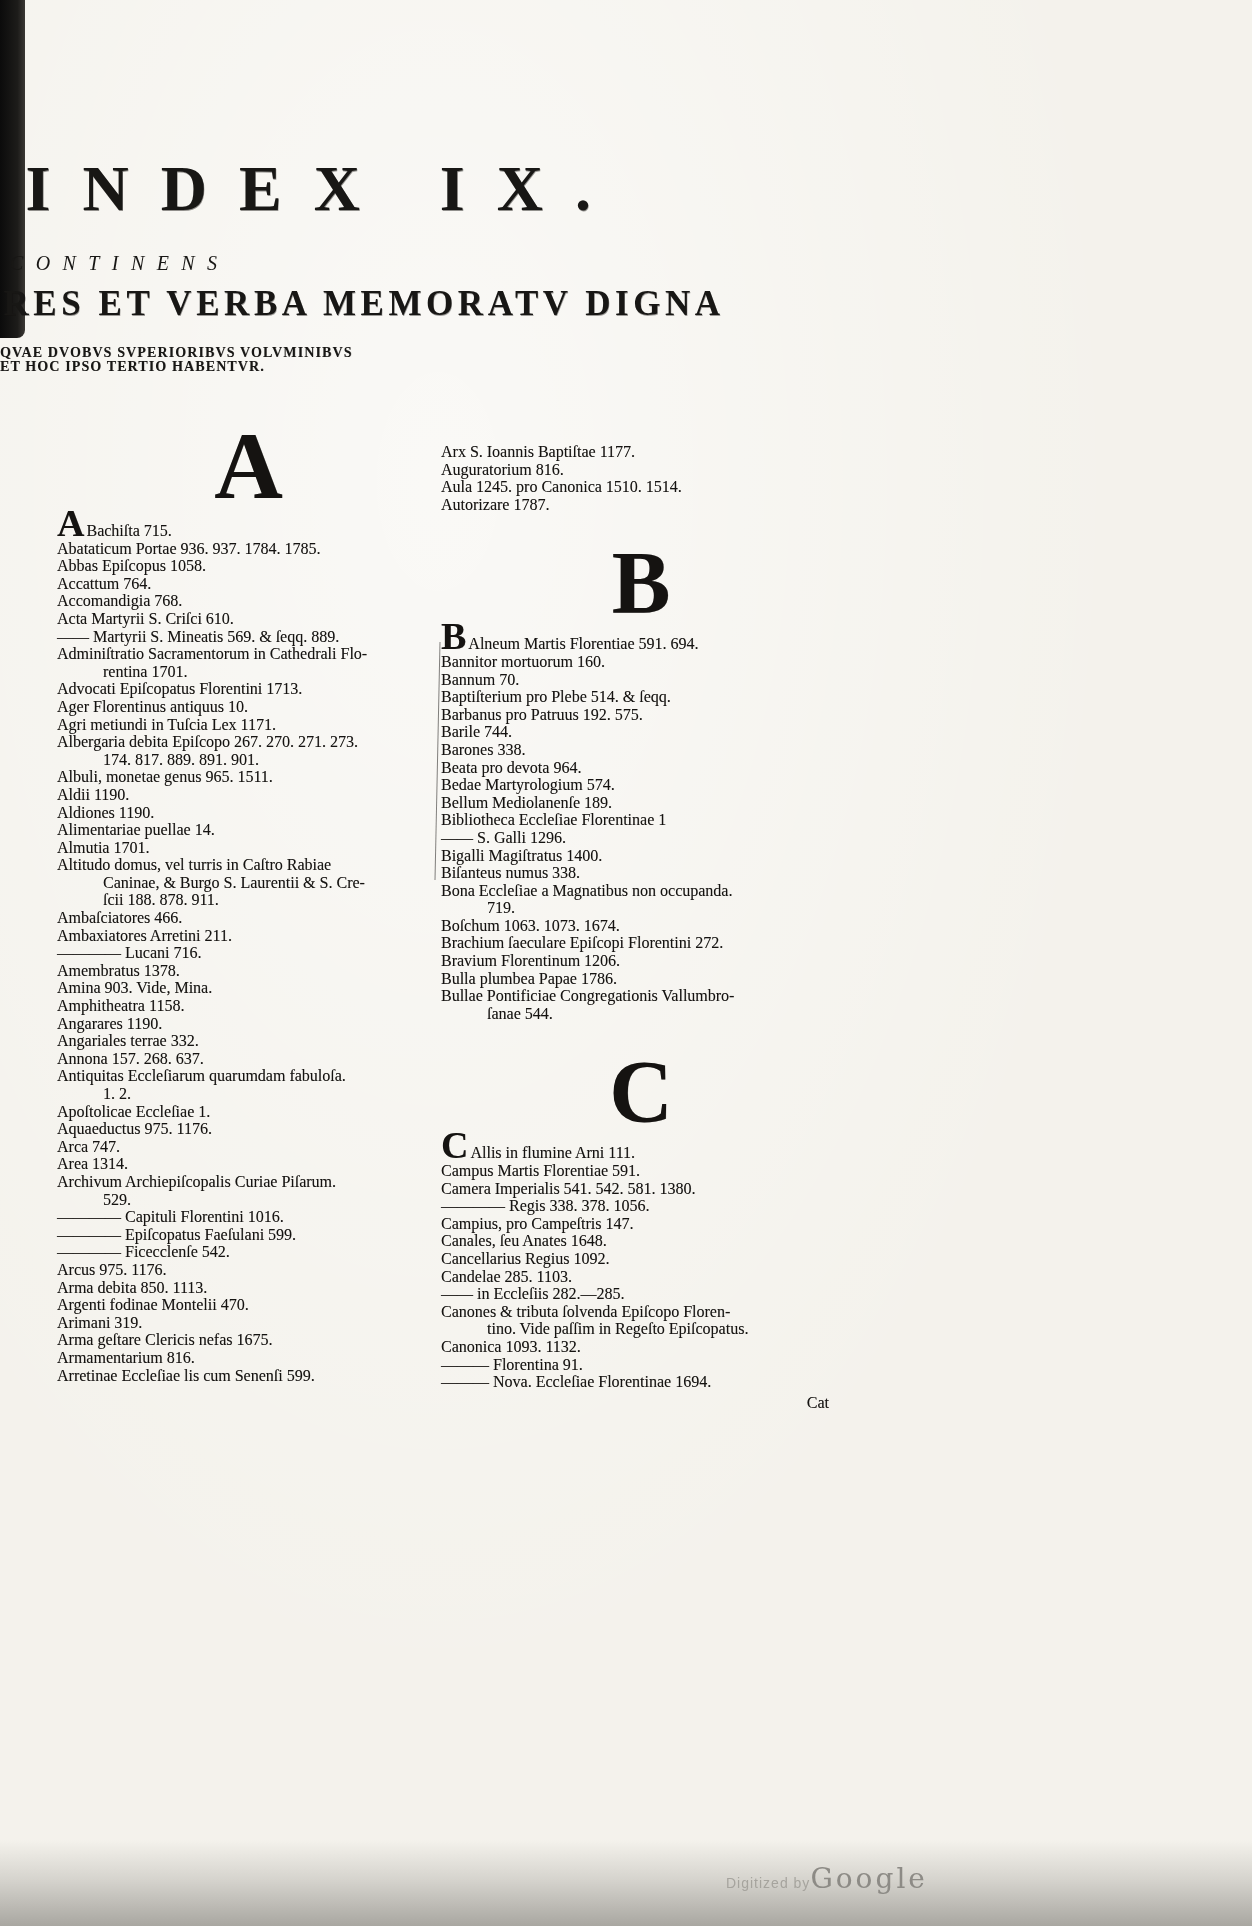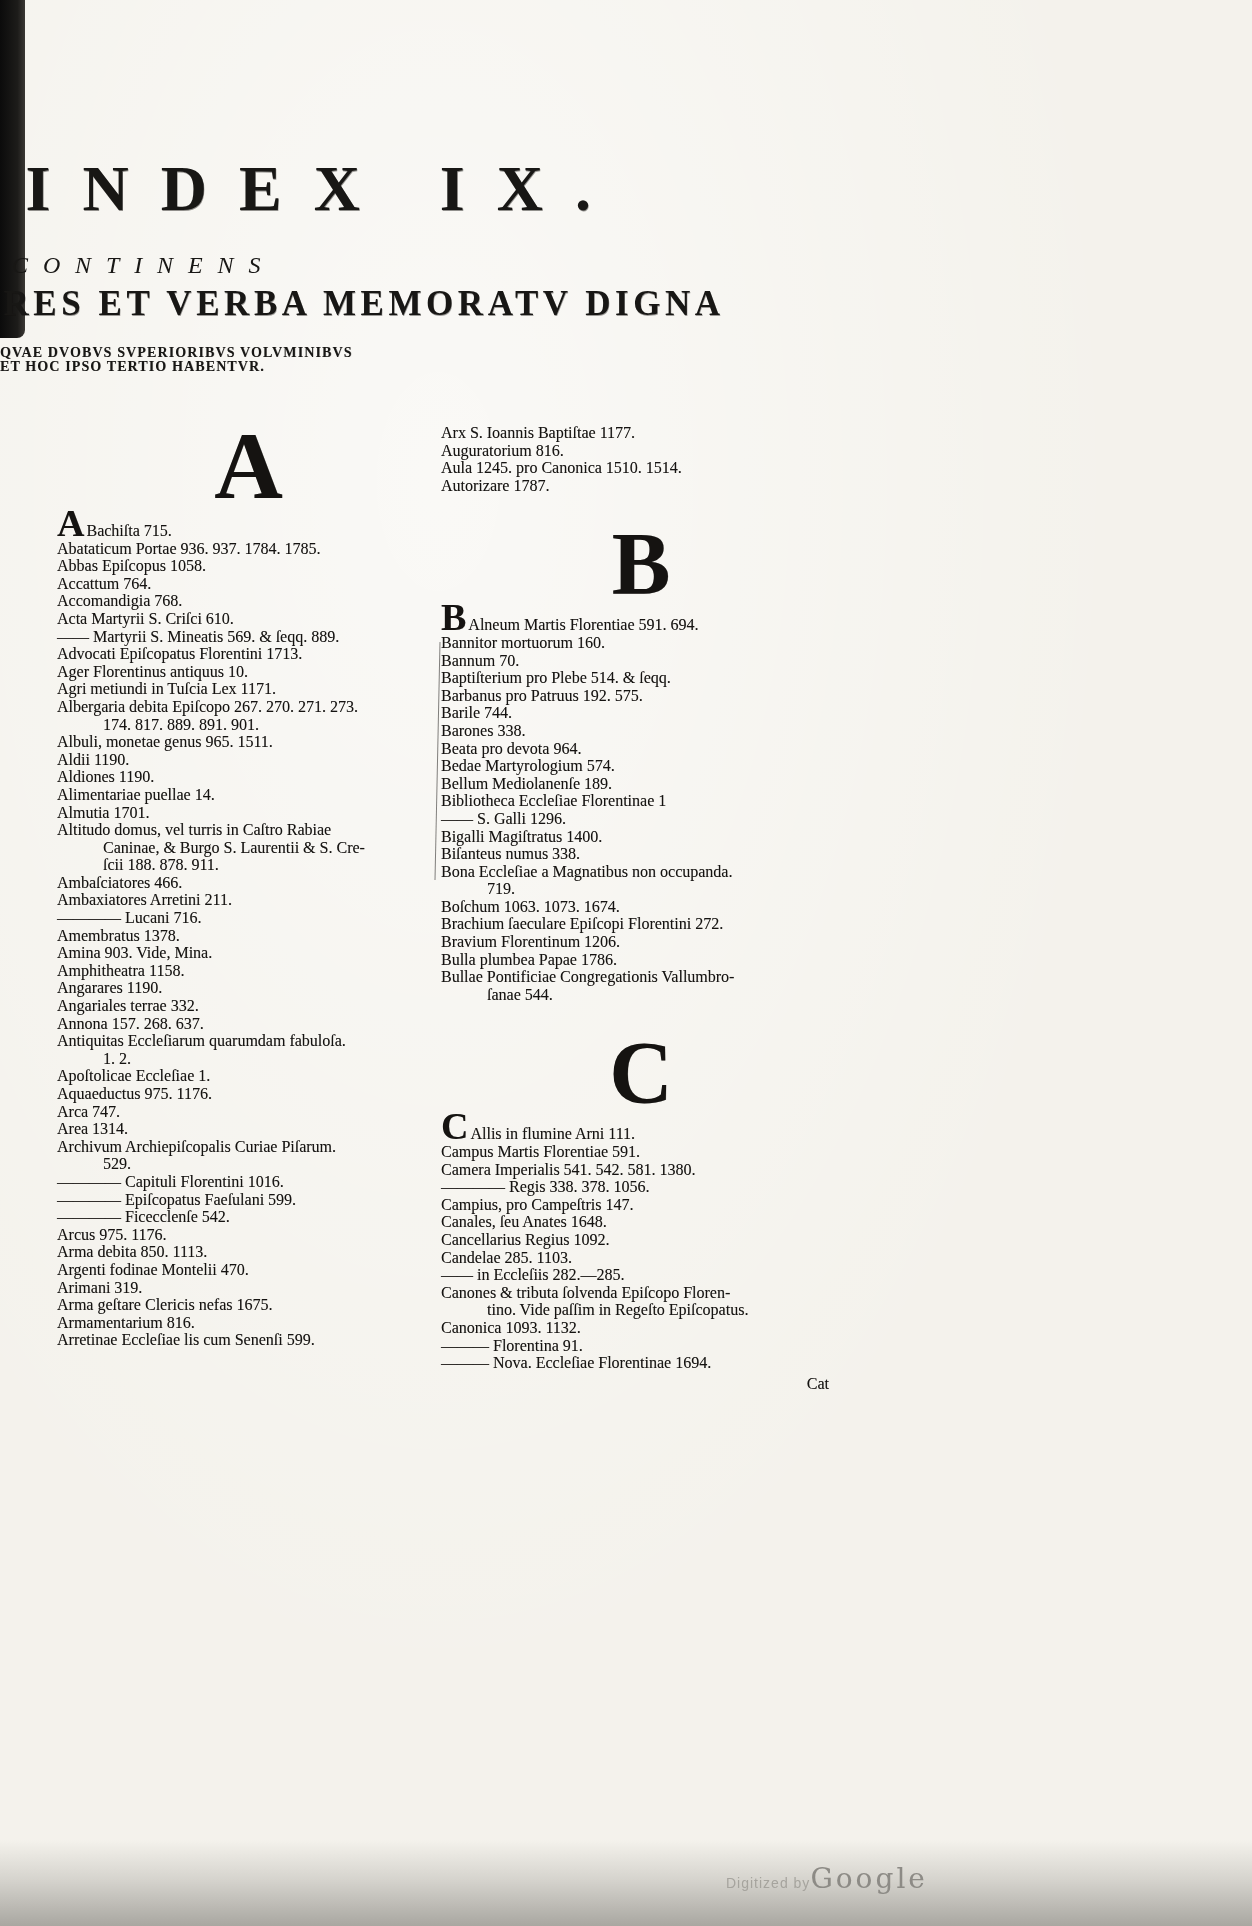--- a/index.html
+++ b/index.html
@@ -34,21 +34,21 @@
 
   
   .header { position: absolute; left: 0; top: 0; width: 892px; }
   .header > div { position: absolute; width: 100%; text-align: left; white-space: nowrap; }
   .title {
     top: 152px; font-size: 64px; font-weight: bold;
     letter-spacing: .5em; text-indent: .4em;
     text-shadow: .6px .6px 0 rgba(20,18,15,.45);
   }
   .continens {
-    top: 252px; font-size: 24px; font-style: italic;
+    top: 252px; font-size: 20px; font-style: italic;
     letter-spacing: .62em; text-indent: .5em;
   }
   .headline {
     top: 284px; font-size: 35px; font-weight: bold;
     letter-spacing: .13em; text-indent: .1em;
     text-shadow: .5px .5px 0 rgba(20,18,15,.4);
   }
   .subline1 { top: 345px; }
   .subline2 { top: 359px; }
   .subline1, .subline2 {
@@ -57,21 +57,21 @@
   }
 
   
   .col {
     position: absolute;
     font-size: 16px; line-height: 17.6px;
     color: #151311;
     text-shadow: .25px .25px 0 rgba(20,18,15,.35);
   }
   .col-left  { left: 57px;  top: 420px; width: 383px; }
-  .col-right { left: 441px; top: 424px; width: 400px; }
+  .col-right { left: 441px; top: 443px; width: 400px; }
 
   .section-letter {
     font-size: 88px; line-height: 84px; font-weight: bold;
     text-align: center; margin: 28px 0 10px 0;
   }
   .col-left .section-letter:first-child { margin-top: 0; font-size: 95px; line-height: 92px; }
 
   .entry {
     padding-left: 46px;
     text-indent: -46px;
@@ -132,20 +132,22 @@
   <div class="col col-left">
     <div>
         <div class="section-letter">A</div>
         <div class="entry"><span class="dropcap">A</span><span class="entry-text">Bachiſta 715.</span></div>
         <div class="entry"><span class="entry-text">Abataticum Portae 936. 937. 1784. 1785.</span></div>
         <div class="entry"><span class="entry-text">Abbas Epiſcopus 1058.</span></div>
         <div class="entry"><span class="entry-text">Accattum 764.</span></div>
         <div class="entry"><span class="entry-text">Accomandigia 768.</span></div>
         <div class="entry"><span class="entry-text">Acta Martyrii S. Criſci 610.</span></div>
         <div class="entry"><span class="entry-text">—— Martyrii S. Mineatis 569. &amp; ſeqq. 889.</span></div>
+        <div class="entry"><span class="entry-text">Adminiſtratio Sacramentorum in Cathedrali Flo-
+rentina 1701.</span></div>
         <div class="entry"><span class="entry-text">Advocati Epiſcopatus Florentini 1713.</span></div>
         <div class="entry"><span class="entry-text">Ager Florentinus antiquus 10.</span></div>
         <div class="entry"><span class="entry-text">Agri metiundi in Tuſcia Lex 1171.</span></div>
         <div class="entry"><span class="entry-text">Albergaria debita Epiſcopo 267. 270. 271. 273.
 174. 817. 889. 891. 901.</span></div>
         <div class="entry"><span class="entry-text">Albuli, monetae genus 965. 1511.</span></div>
         <div class="entry"><span class="entry-text">Aldii 1190.</span></div>
         <div class="entry"><span class="entry-text">Aldiones 1190.</span></div>
         <div class="entry"><span class="entry-text">Alimentariae puellae 14.</span></div>
         <div class="entry"><span class="entry-text">Almutia 1701.</span></div>

